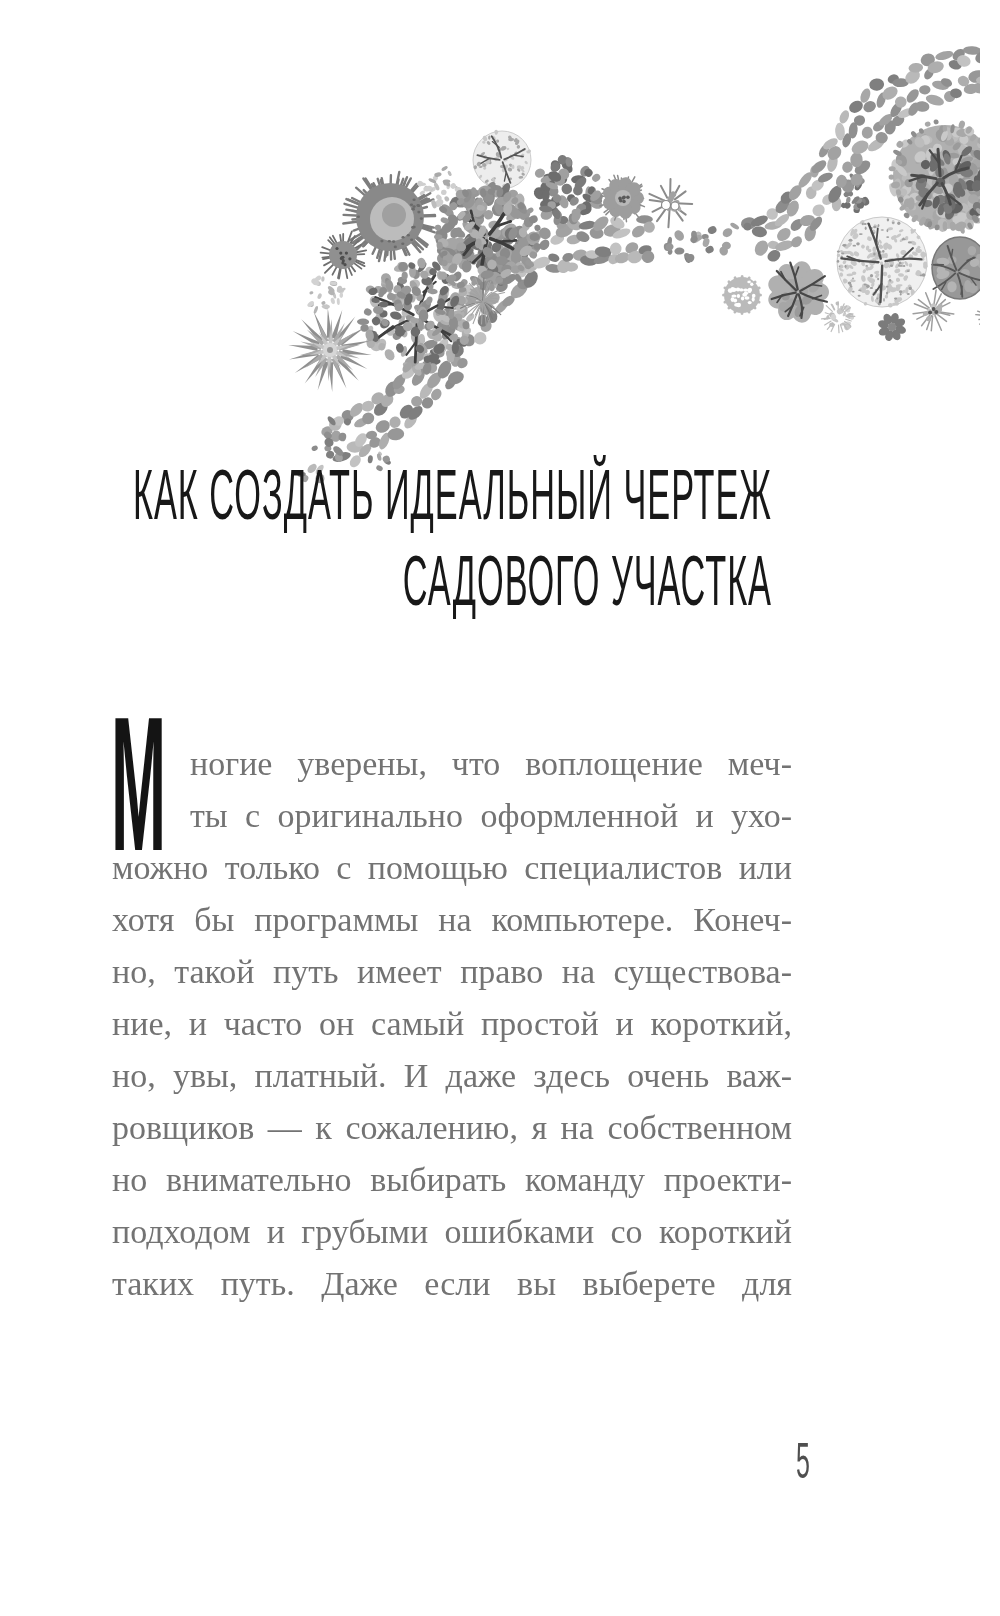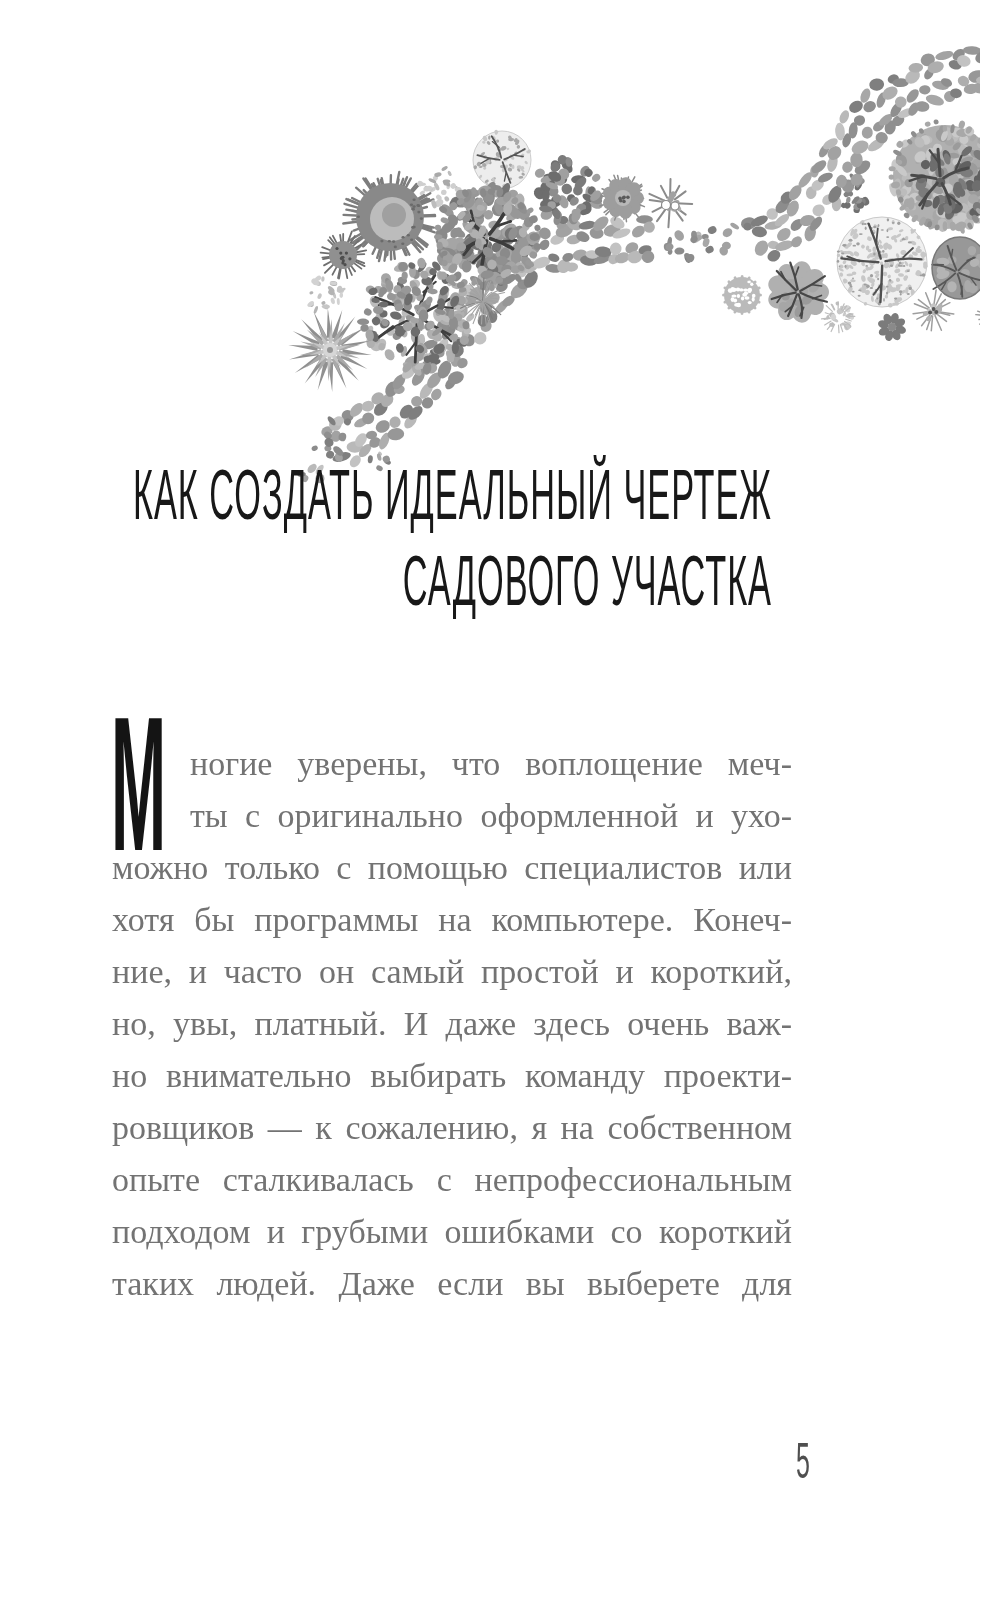--- a/index.html
+++ b/index.html
@@ -1840,23 +1840,23 @@
     <span class="tline">САДОВОГО УЧАСТКА</span>
   </h1>
 
   <span class="dropcap">М</span>
 
   <div class="body">
       <div class="bline indent">ногие уверены, что воплощение меч-</div>
       <div class="bline indent">ты с оригинально оформленной и ухо-</div>
       <div class="bline">можно только с помощью специалистов или</div>
       <div class="bline">хотя бы программы на компьютере. Конеч-</div>
+      <div class="bline">но, такой путь имеет право на существова-</div>
       <div class="bline">ние, и часто он самый простой и короткий,</div>
       <div class="bline">но, увы, платный. И даже здесь очень важ-</div>
+      <div class="bline">ровщиков — к сожалению, я на собственном</div>
       <div class="bline">но внимательно выбирать команду проекти-</div>
-      <div class="bline">ровщиков — к сожалению, я на собственном</div>
-      <div class="bline">опыте сталкивалась с непрофессиональным</div>
       <div class="bline">подходом и грубыми ошибками со короткий</div>
-      <div class="bline">таких людей. Даже если вы выберете для</div>
+      <div class="bline">таких путь. Даже если вы выберете для</div>
     </div>
 
   <div class="pagenum">5</div>
 </div>
 
 </body></html>

